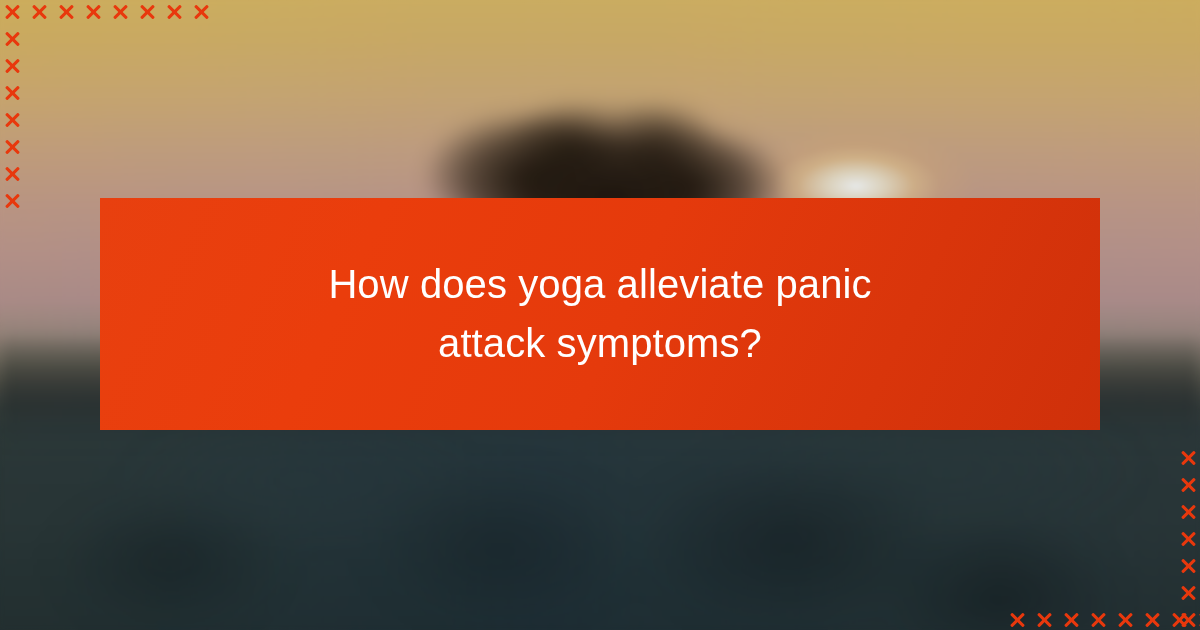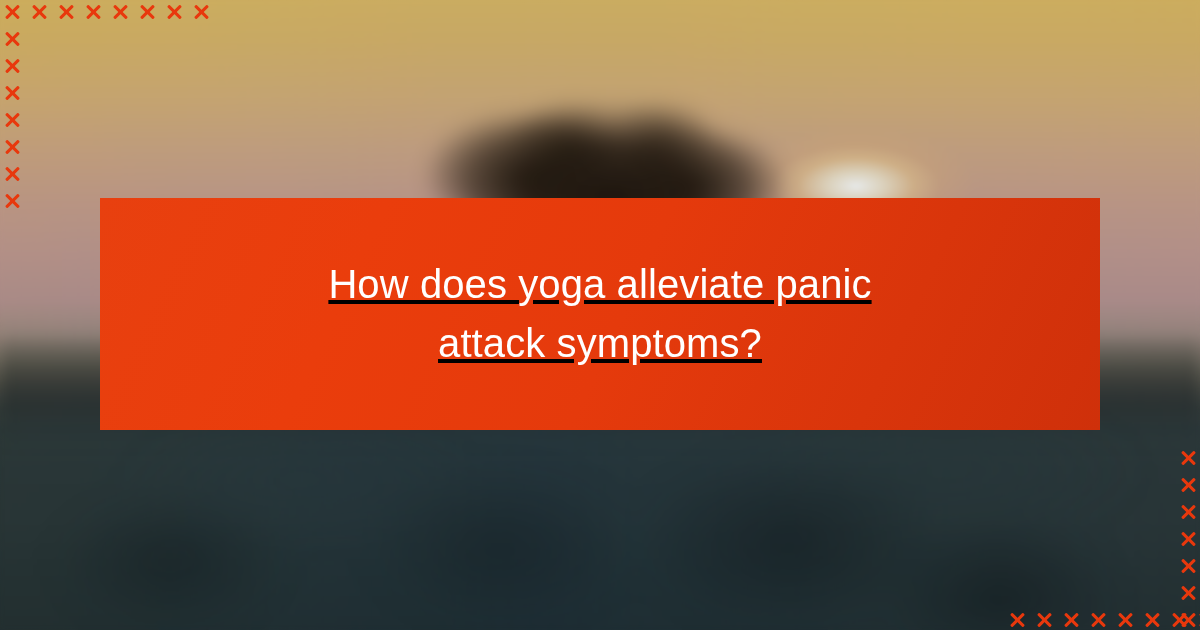--- a/index.html
+++ b/index.html
@@ -141,21 +141,20 @@
         #e8400f 0%,
         #ea3d0c 26%,
         #e53a0c 52%,
         #d9350b 78%,
         #cf300a 100%);
     display: flex;
     align-items: center;
     justify-content: center;
     box-sizing: border-box;
     padding: 0 70px;
-    text-decoration: underline;
   }
   .banner-title {
     margin: 0;
     color: #ffffff;
     font-family: "Liberation Sans", sans-serif;
     font-size: 40px;
     font-weight: 400;
     line-height: 1.48;
     text-align: center;
     letter-spacing: .1px;

